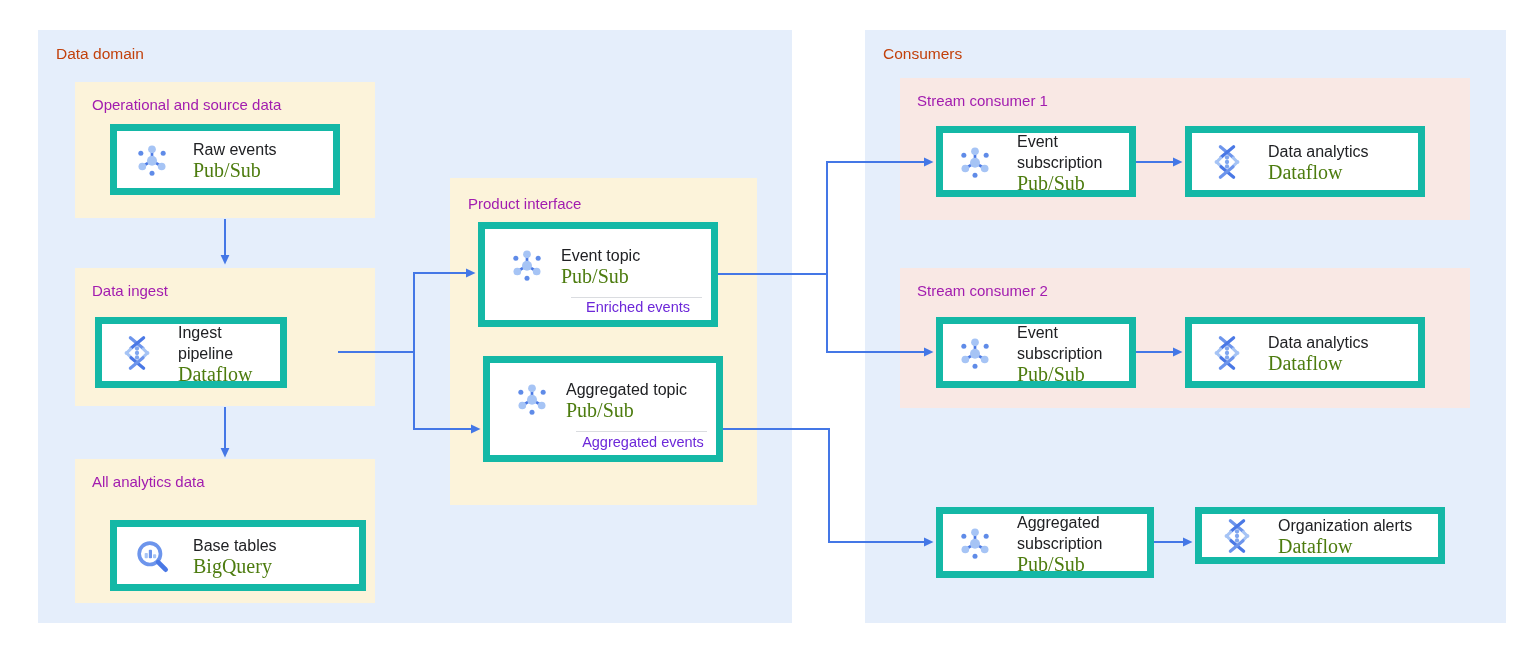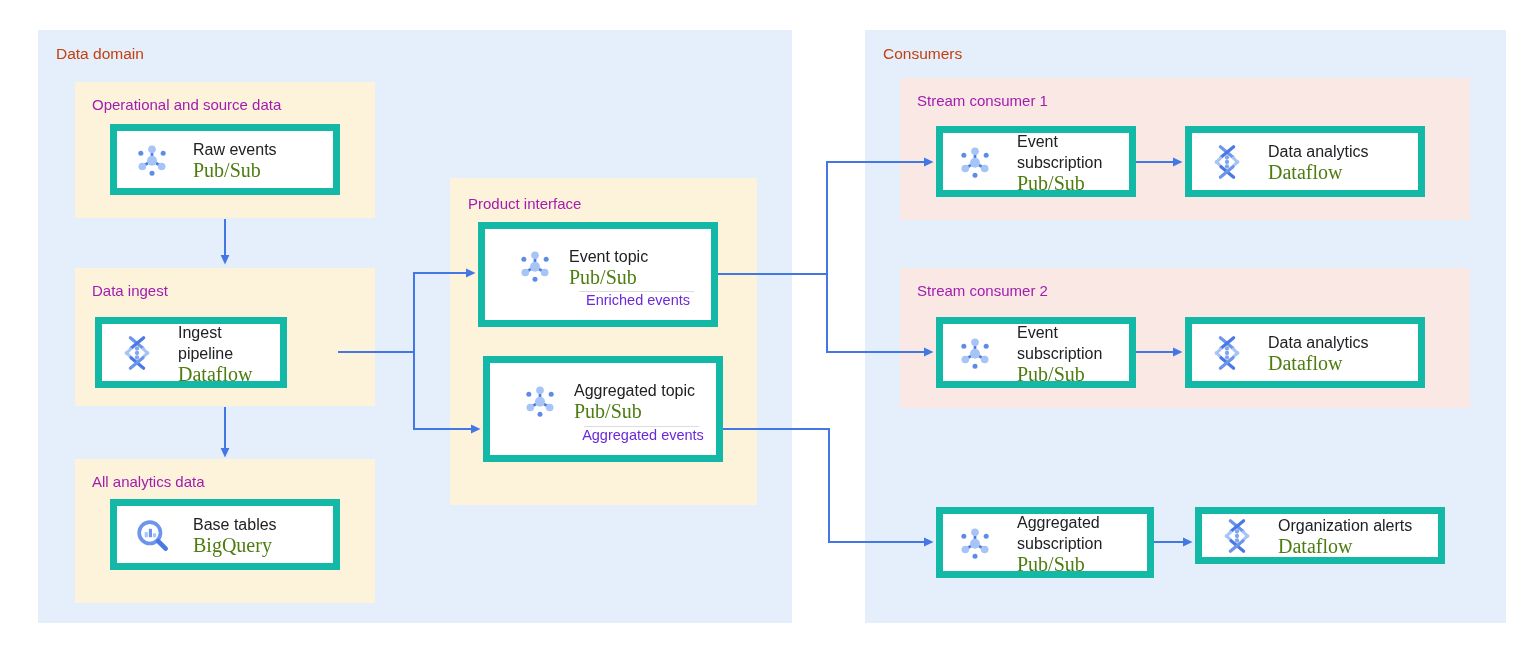--- a/index.html
+++ b/index.html
@@ -25,21 +25,21 @@
     box-sizing:border-box;display:flex;align-items:center;
   }
   .nicon{flex:none;width:40px;height:40px;margin-left:15px;}
   .nicon svg{display:block;width:40px;height:40px;}
   .card.tight .nicon{margin-left:12px;}
   .ntext{display:flex;flex-direction:column;margin-left:21px;min-width:0;}
   .card.tight .ntext{margin-left:22px;}
   .title{font-size:16px;line-height:21px;color:#202124;}
   .sub{font-size:20px;line-height:20px;color:#4d7c0f;font-family:Liberation Serif, serif;}
   
-  .card.topic{flex-direction:column;align-items:stretch;padding:12px;}
+  .card.topic{flex-direction:column;align-items:stretch;padding:4px;}
   .topic-top{height:64px;display:flex;align-items:center;}
   .topic-top .nicon{margin-left:18px;}
   .topic-top .ntext{margin-left:14px;}
   .topic-divider{border-top:1px solid #DADCE0;margin:0 5px 0 82px;height:0;}
   .topic-caption{
     flex:1;margin-left:80px;display:flex;align-items:center;justify-content:center;
     font-size:14.5px;color:#6d28d9;
   }
   .arrows{position:absolute;left:0;top:0;pointer-events:none;}
   .symdefs{position:absolute;width:0;height:0;overflow:hidden;}
@@ -135,21 +135,21 @@
       <svg viewBox="0 0 24 24">
           <use href="#sym-dataflow"></use>
         </svg>
       </span>
     <span class="ntext">
       <span class="title">Ingest pipeline</span>
       <span class="sub">Dataflow</span>
     </span>
   </div>
 
-  <div class="card" style="left:110px;top:499px;width:230px;height:71px">
+  <div class="card" style="left:110px;top:520px;width:256px;height:71px">
     <span class="nicon">
       <svg viewBox="0 0 24 24">
           <use href="#sym-bigquery"></use>
         </svg>
       </span>
     <span class="ntext">
       <span class="title">Base tables</span>
       <span class="sub">BigQuery</span>
     </span>
   </div>

